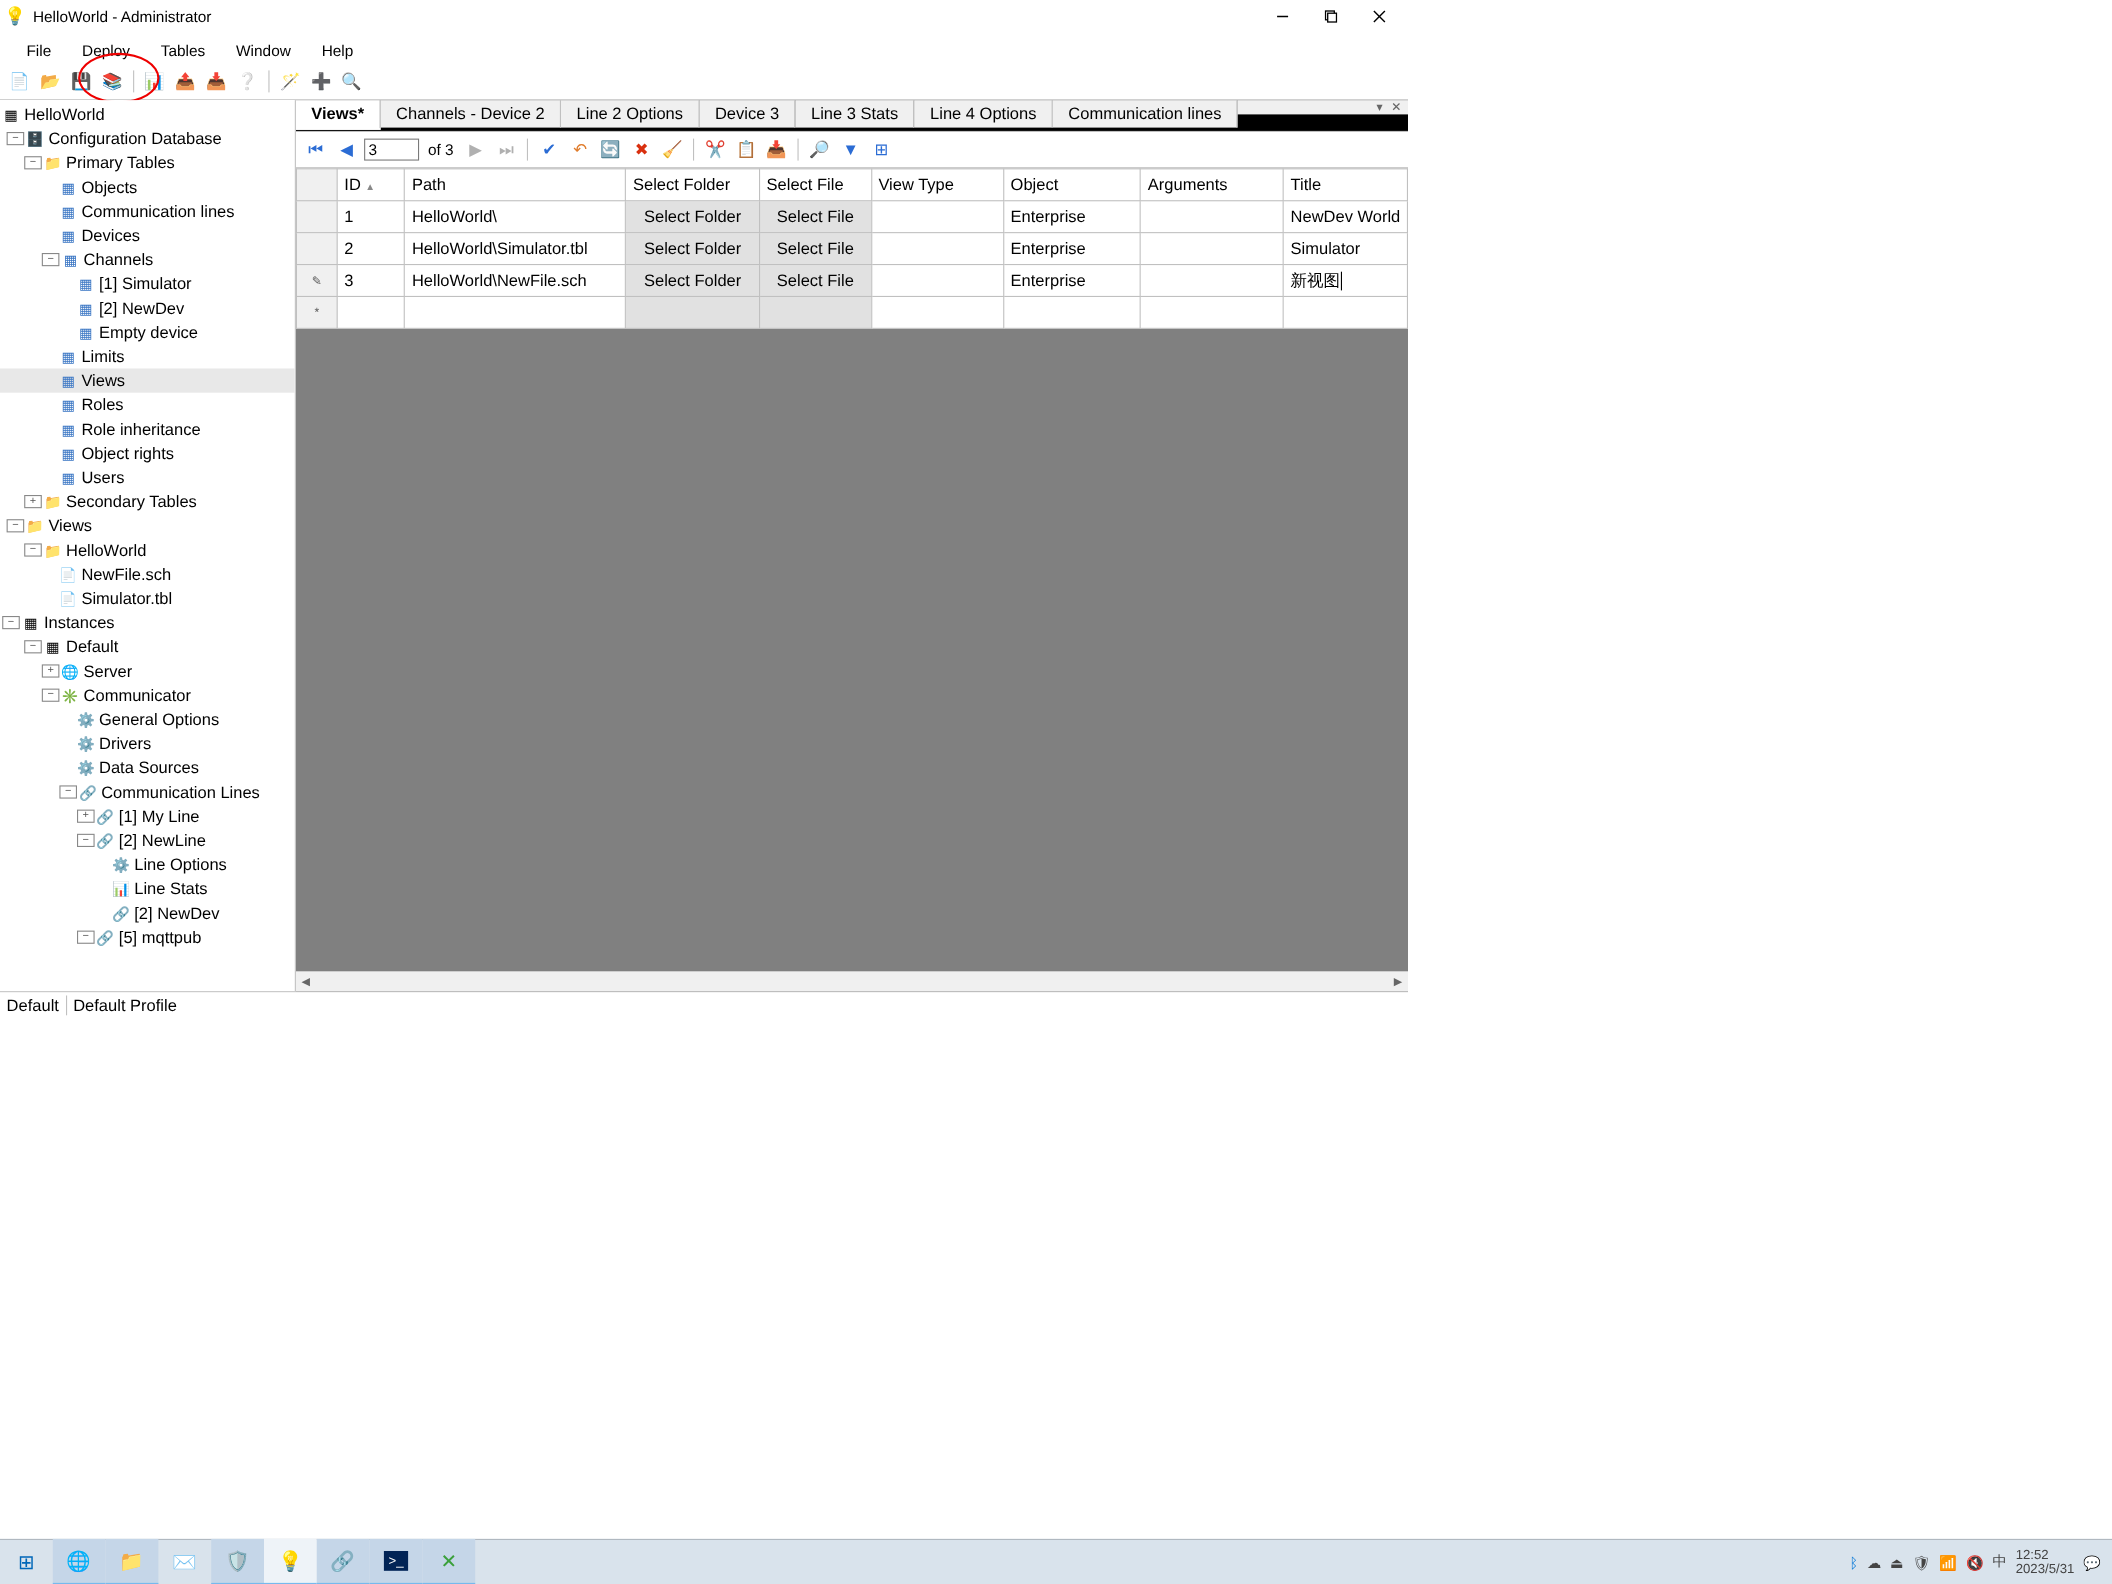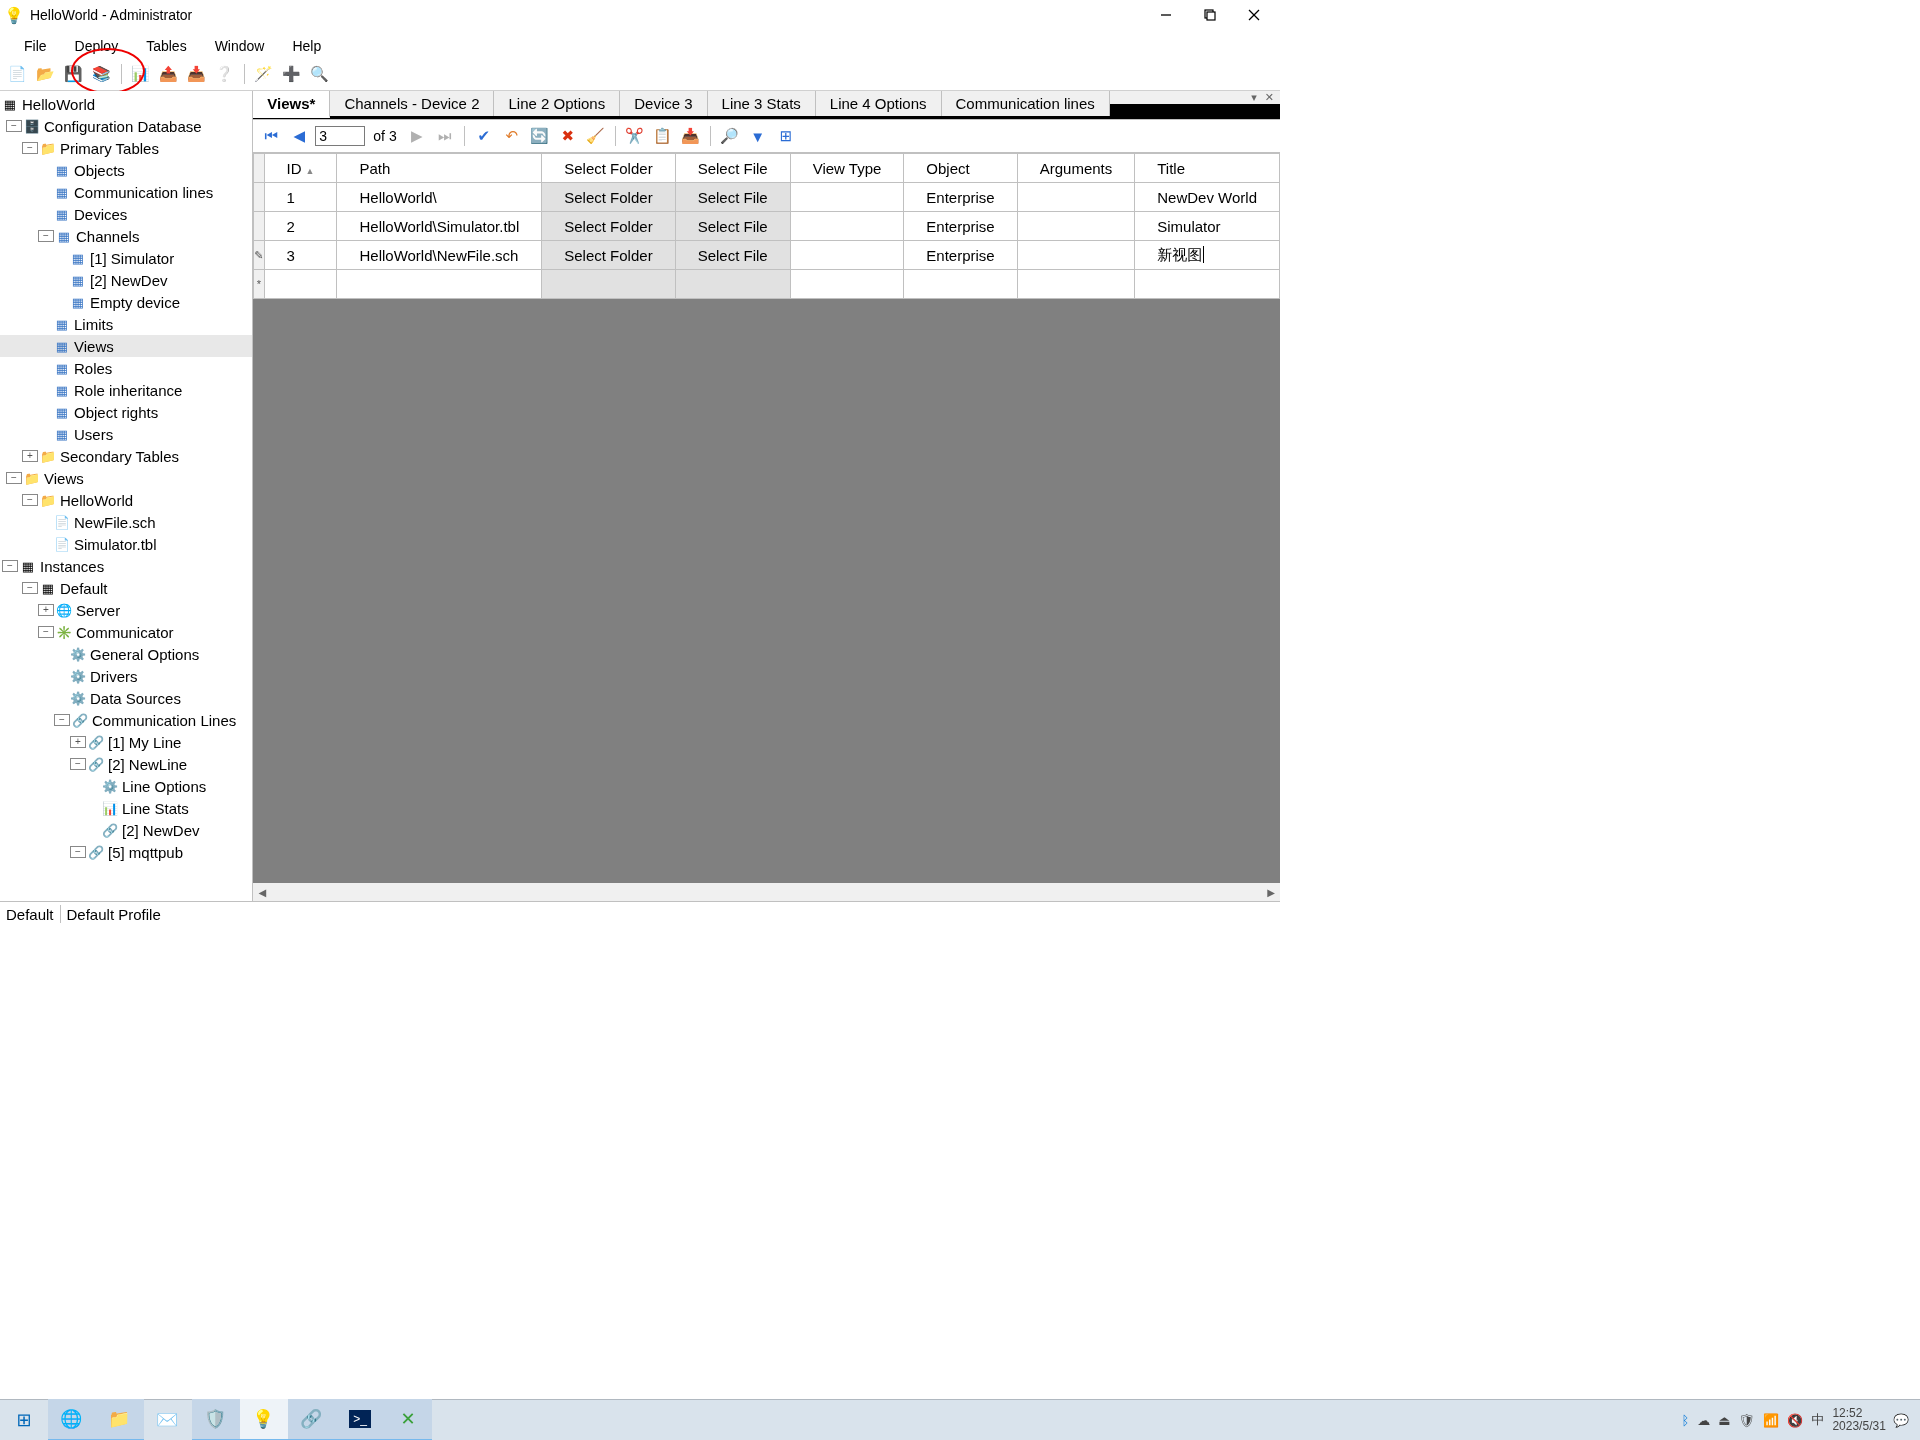--- a/index.html
+++ b/index.html
@@ -25,21 +25,21 @@
 .tabstrip{display:flex;background:#000000;border-bottom:1px solid #c0c0c0;height:28px;align-items:flex-start}
 .tab{padding:4px 14px;border-right:1px solid #c0c0c0;background:#fff;display:flex;align-items:center;font-size:15px}
 .tab.active{font-weight:bold;border-bottom:2px solid #fff;margin-bottom:-1px}
 .tab.inactive{background:#f0f0f0}
 .tabstrip .tabend{flex:1;background:#f0f0f0;display:flex;align-items:center;justify-content:flex-end;padding-right:6px;gap:8px;font-size:11px;color:#666}
 .gridtb{height:28px;display:flex;align-items:center;background:#fff;padding:2px 6px;gap:4px;border-bottom:1px solid #c0c0c0}
 .gridtb input{width:42px;border:1px solid #7a7a7a;height:18px;padding:0 3px;font-family:inherit;font-size:14px}
 .gridtb .navtxt{padding:0 4px}
 .grid{background:#fff}
 .grid table{border-collapse:collapse;width:100%}
-.grid th,.grid td{border:1px solid #c0c0c0;padding:3px 22px;text-align:left;font-weight:normal;height:22px;font-size:15px;white-space:nowrap}
+.grid th,.grid td{border:1px solid #c0c0c0;padding:3px 6px;text-align:left;font-weight:normal;height:22px;font-size:15px;white-space:nowrap}
 .grid th{background:#fff;font-weight:normal}
 .grid th:first-child,.grid td:first-child{width:38px;background:#f0f0f0;padding:0;text-align:center;font-size:11px;color:#555}
 .grid .btnCell{background:#e1e1e1;text-align:center}
 .grid .sortarrow{font-size:9px;color:#888;margin-left:4px}
 .gridarea{position:relative;flex:1;overflow:hidden}
 .gridscrollh{position:absolute;bottom:0;left:0;right:0;height:18px;background:#f0f0f0;display:flex;align-items:center}
 .gridscrollh .arrow{width:18px;text-align:center;font-size:10px;color:#666}
 .gridscrollh .track{flex:1}
 .statusbar{height:24px;border-top:1px solid #c0c0c0;display:flex;align-items:center;padding:0 6px;font-size:15px;gap:6px}
 .statusbar .ssep{width:1px;height:18px;background:#c0c0c0}

